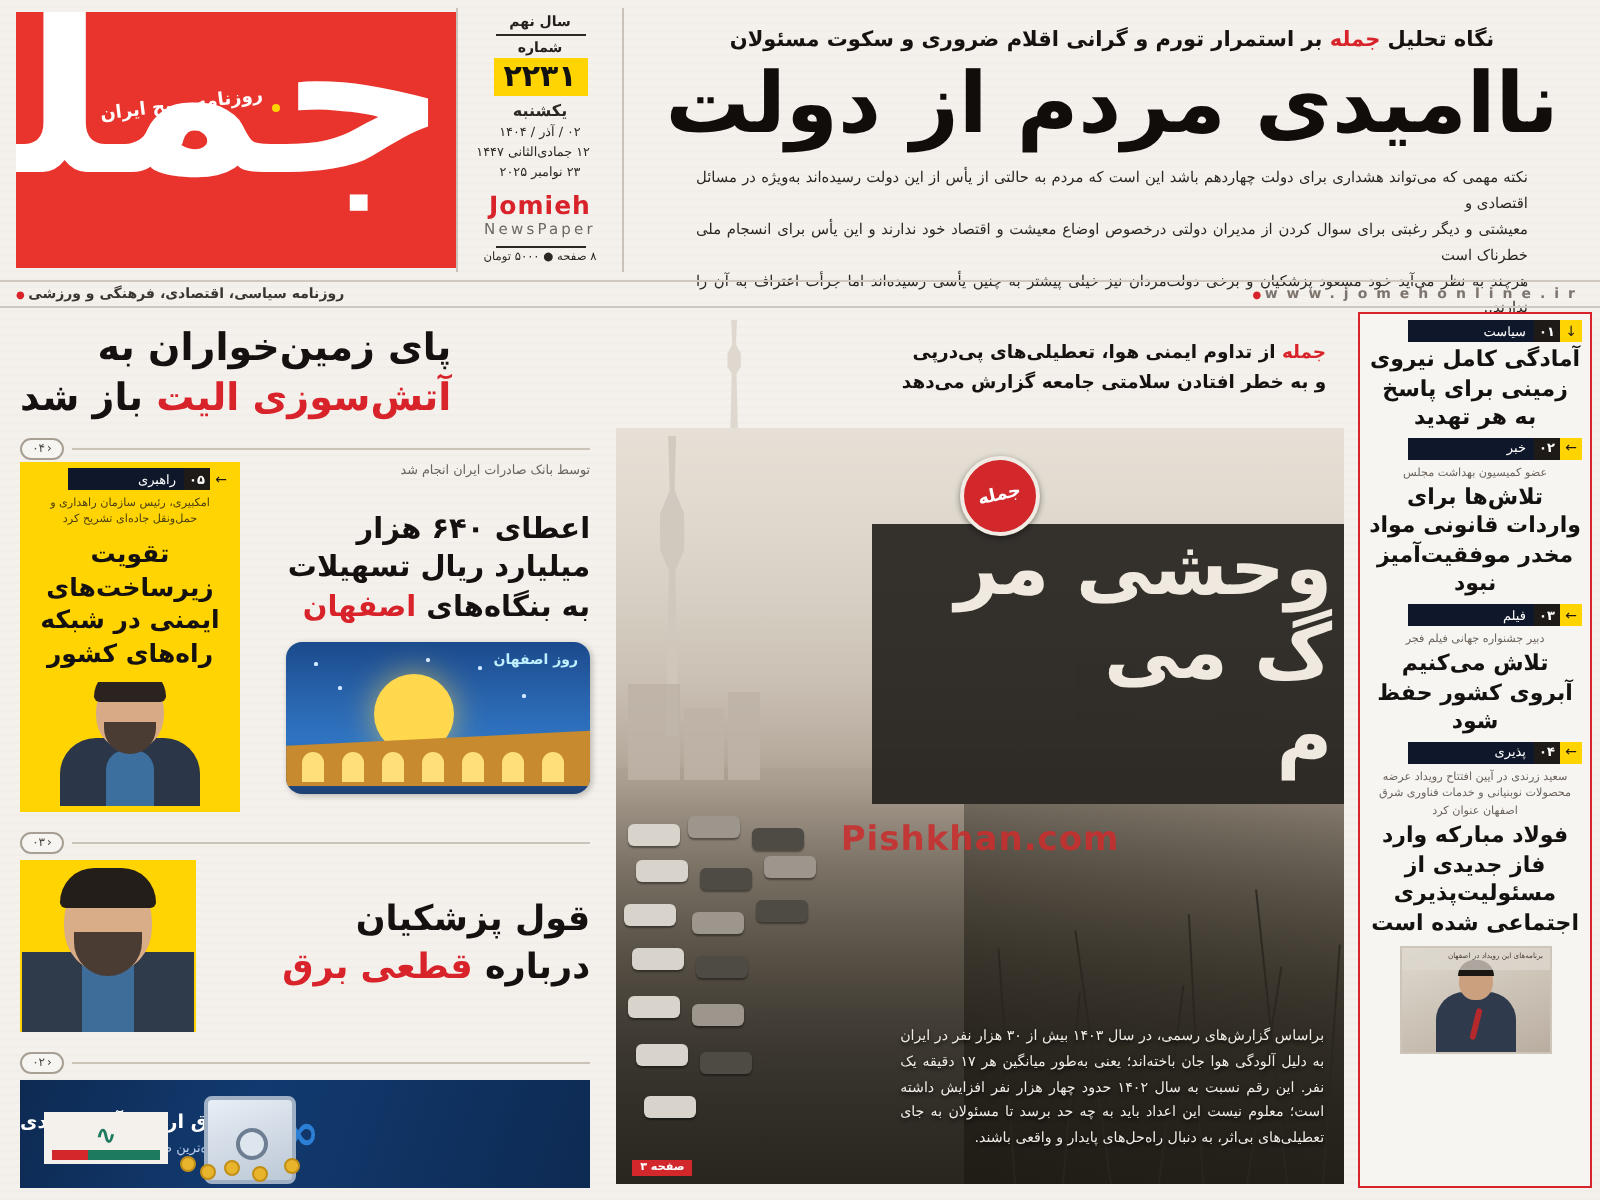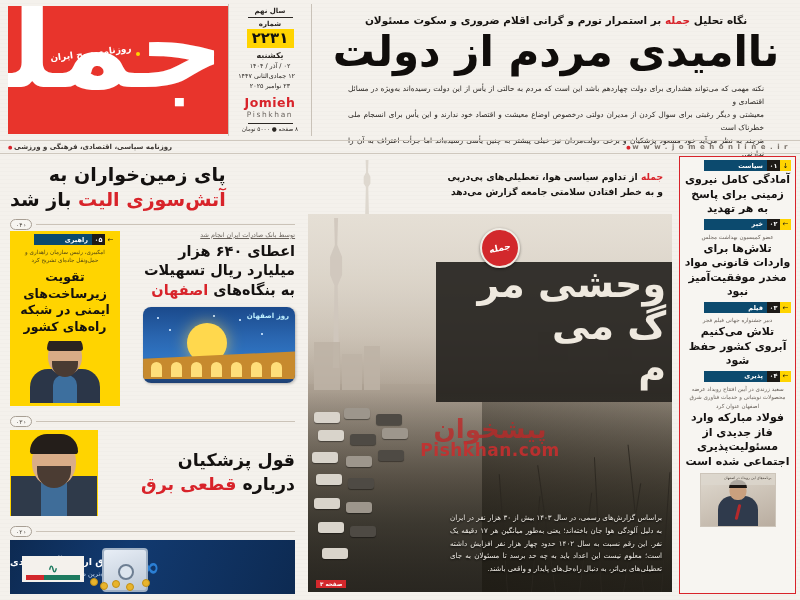--- a/index.html
+++ b/index.html
@@ -130,22 +130,22 @@
     padding: 3px 4px; direction: rtl;
     display: flex; flex-direction: column; gap: 2px;
     overflow: hidden;
   }
   .brief { display: flex; flex-direction: column; }
   .brief-bar {
     display: flex; flex-direction: row-reverse; align-items: stretch;
     height: 11px; margin-bottom: 2px;
   }
   .bb-cat {
-    flex: 1; background: #0c4a6e; color: #fff;
-    font-size: 6.5px; font-weight: bold;
+    flex: 1; background: #0f172a; color: #fff;
+    font-size: 6.5px; font-weight: normal;
     display: flex; align-items: center; justify-content: flex-start;
     padding-right: 4px; letter-spacing: 0.3px; margin-left: 20px;
   }
   .bb-page {
     width: 13px; background: #1d1a17; color: #fff;
     font-size: 6.5px; font-weight: bold;
     display: flex; align-items: center; justify-content: center;
   }
   .bb-arrow {
     width: 11px; background: #ffd400; color: #1d1a17;
@@ -315,21 +315,21 @@
   .pagechip {
     width: 22px; height: 11px; border: 1px solid #a89f94; border-radius: 6px;
     font-size: 6px; color: #4a443d; display: flex; align-items: center;
     justify-content: center; gap: 1px; background: #f7f5f1; flex: none;
   }
   .divline { flex: 1; height: 1px; background: #cbc3b8; }
 
   .r-mid { height: 198px; display: flex; flex-direction: row; gap: 4px; padding: 0 6px; }
   .r-mid-main { flex: 1; display: flex; flex-direction: column; }
   .r-over {
-    font-size: 6.4px; color: #6a635c; text-align: right; margin-bottom: 3px; text-decoration: underline;
+    font-size: 6.4px; color: #6a635c; text-align: right; margin-bottom: 17px;
   }
   .r-title {
     font-size: 14.5px; font-weight: bold; color: #141110;
     line-height: 1.34; text-align: right; letter-spacing: -0.5px;
   }
   .r-title .hl { color: #d8232a; }
   .isfahan-ad {
     margin-top: 7px; width: 152px; height: 76px; border-radius: 8px;
     position: relative; overflow: hidden; align-self: flex-start;
     background: linear-gradient(180deg,#1b4a8c 0%, #2a66b0 40%, #2f74c2 65%, #1d3f72 100%);
@@ -452,21 +452,21 @@
     <div class="infobox">
       <div class="ib-row">سال نهم</div>
       <div class="ib-sep"></div>
       <div class="ib-row">شماره</div>
       <div class="ib-issue">۲۲۳۱</div>
       <div class="ib-date ib-weekday">یکشنبه</div>
       <div class="ib-date">۰۲ / آذر / ۱۴۰۴</div>
       <div class="ib-date">۱۲ جمادی‌الثانی ۱۴۴۷</div>
       <div class="ib-date">۲۳ نوامبر ۲۰۲۵</div>
       <div class="ib-brand-en">Jomieh</div>
-      <div class="ib-brand-sub">Pishkhan</div>
+      <div class="ib-brand-sub">NewsPaper</div>
       <div class="ib-sep"></div>
       <div class="ib-price">۸ صفحه ● ۵۰۰۰ تومان</div>
     </div>
 
     <div class="logo-panel">
       <div class="logo-jomleh">جمله</div>
       <div class="logo-dot"></div>
       <div class="logo-tag">روزنامه صبح ایران</div>
     </div>
   </div>
@@ -525,21 +525,21 @@
           <div class="bp-band">
             <div class="bp-band-txt">برنامه‌های این رویداد در اصفهان</div>
           </div>
         </div>
       </div>
     </div>
 
     <div class="col-center">
       <div class="center-top">
         <div class="ct-text">
-          <span class="ct-line"><span class="brandword">جمله</span><span> از تداوم سیاسی هوا، تعطیلی‌های پی‌درپی</span></span>
+          <span class="ct-line"><span class="brandword">جمله</span><span> از تداوم ایمنی هوا، تعطیلی‌های پی‌درپی</span></span>
           <span class="ct-line">و به خطر افتادن سلامتی جامعه گزارش می‌دهد</span>
         </div>
         <div class="ct-tower">
           <div class="tower-shape"></div>
         </div>
       </div>
 
       <div class="photo-wrap">
         <div class="sky-haze"></div>
         <div class="tower-big"></div>
@@ -585,21 +585,20 @@
           <div class="twig" style="right:28px;  height:148px; transform:rotate(-6deg);"></div>
           <div class="twig" style="right:48px;  height:110px; transform:rotate(9deg);"></div>
           <div class="twig" style="right:70px;  height:135px; transform:rotate(-3deg);"></div>
           <div class="twig" style="right:92px;  height:100px; transform:rotate(7deg);"></div>
           <div class="twig" style="right:116px; height:128px; transform:rotate(-8deg);"></div>
           <div class="twig" style="right:140px; height:96px;  transform:rotate(5deg);"></div>
           <div class="twig" style="right:164px; height:118px; transform:rotate(-4deg);"></div>
         </div>
 
         <div class="watermark">
-          <div class="wm-fa">پیشخوان</div>
           <div class="wm-en">Pishkhan.com</div>
         </div>
 
         <div class="caption">براساس گزارش‌های رسمی، در سال ۱۴۰۳ بیش از ۳۰ هزار نفر در ایران به دلیل آلودگی هوا جان باخته‌اند؛ یعنی به‌طور میانگین هر ۱۷ دقیقه یک نفر. این رقم نسبت به سال ۱۴۰۲ حدود چهار هزار نفر افزایش داشته است؛ معلوم نیست این اعداد باید به چه حد برسد تا مسئولان به جای تعطیلی‌های بی‌اثر، به دنبال راه‌حل‌های پایدار و واقعی باشند.</div>
         <div class="cap-badge">صفحه ۳</div>
       </div>
     </div>
 
     <div class="col-right">
 

